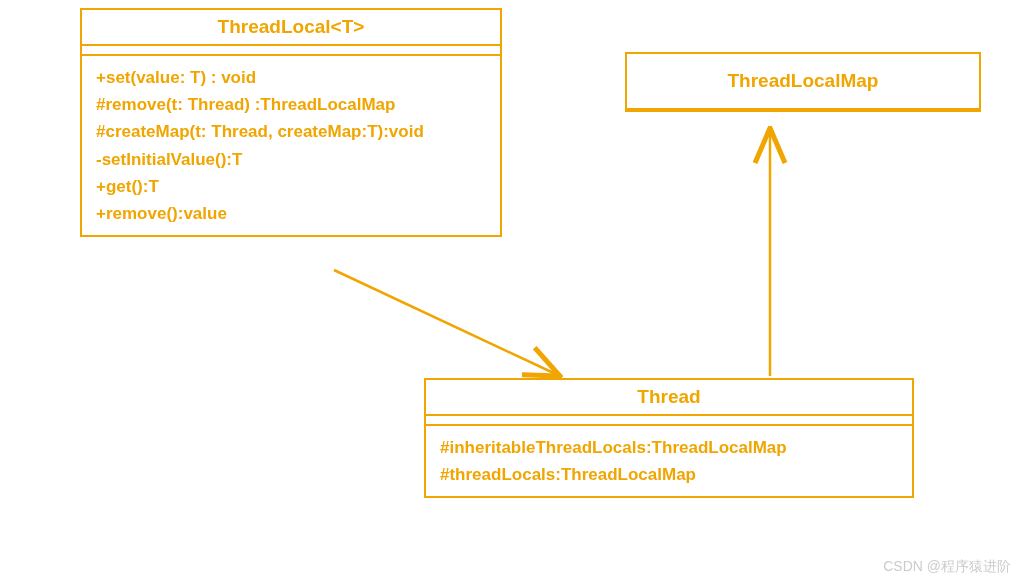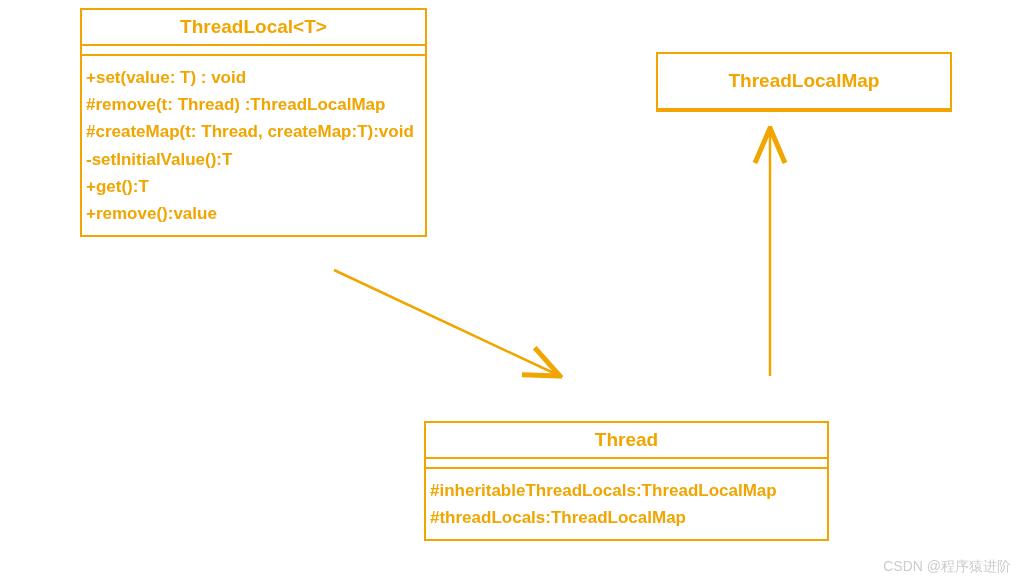--- a/index.html
+++ b/index.html
@@ -21,47 +21,46 @@
       color: #f0a500;
       padding: 6px 10px;
       border-bottom: 2px solid #f0a500;
       font-size: 19px;
     }
     .class-empty-section {
       height: 10px;
       border-bottom: 2px solid #f0a500;
     }
     .class-body {
-      padding: 8px 4px;
+      padding: 8px 14px;
       color: #f0a500;
       font-weight: bold;
       font-size: 17px;
       line-height: 1.6;
     }
     .class-body div {
       white-space: nowrap;
     }
     #threadlocal-box {
       left: 80px;
       top: 8px;
-      width: 347px;
+      width: 422px;
     }
     #threadlocalmap-box {
-      left: 656px;
+      left: 625px;
       top: 52px;
-      width: 296px;
+      width: 356px;
     }
     #threadlocalmap-box .class-title {
       padding: 16px 10px;
     }
     #thread-box {
       left: 424px;
       top: 378px;
-      width: 405px;
-      margin-top: 43px;
+      width: 490px;
     }
     .watermark {
       position: absolute;
       right: 16px;
       bottom: 6px;
       color: #cccccc;
       font-size: 14px;
     }
     svg.arrows {
       position: absolute;

